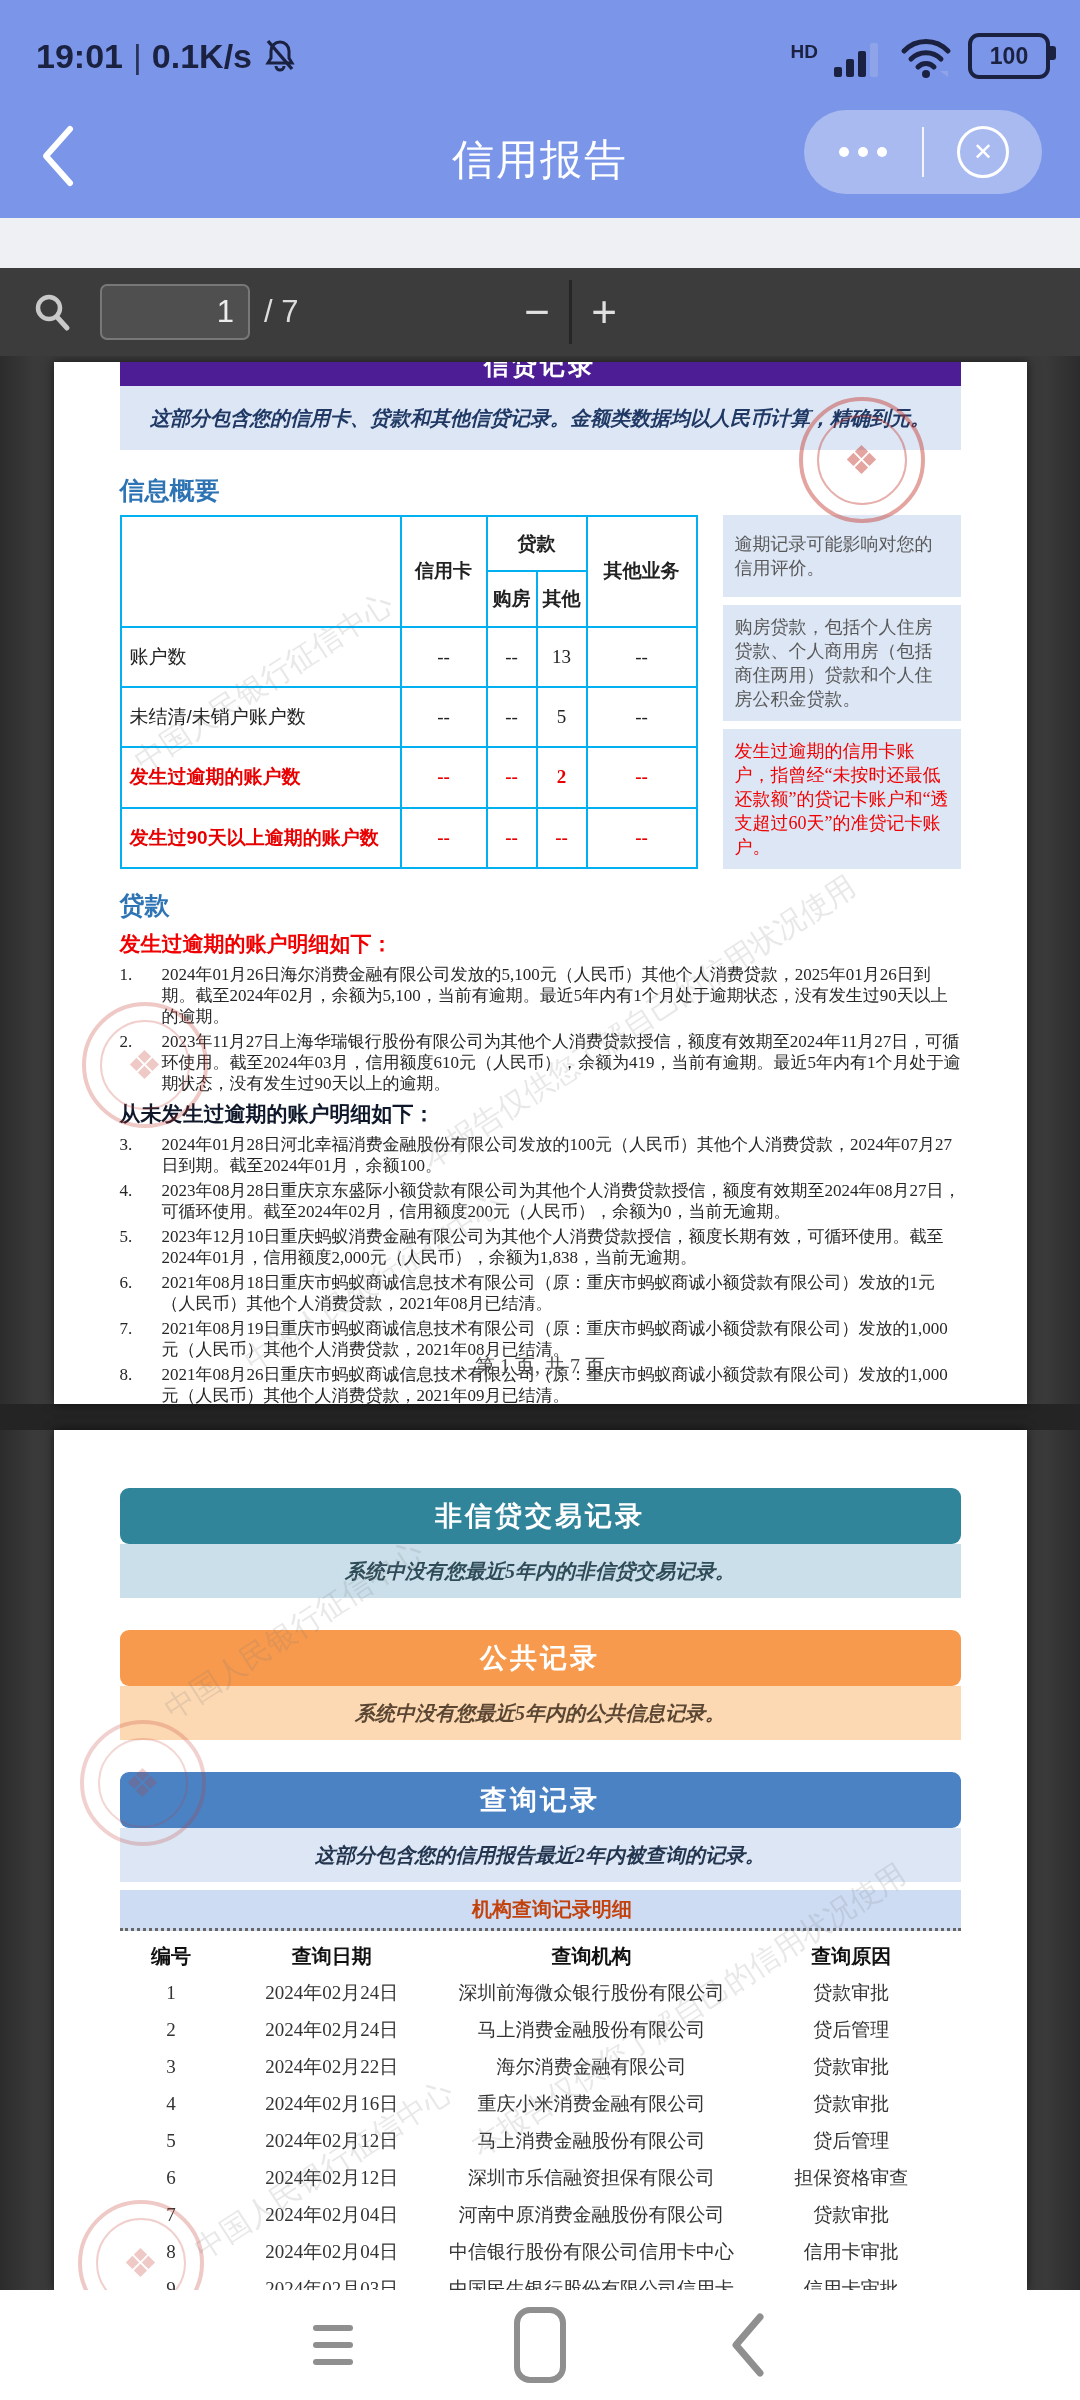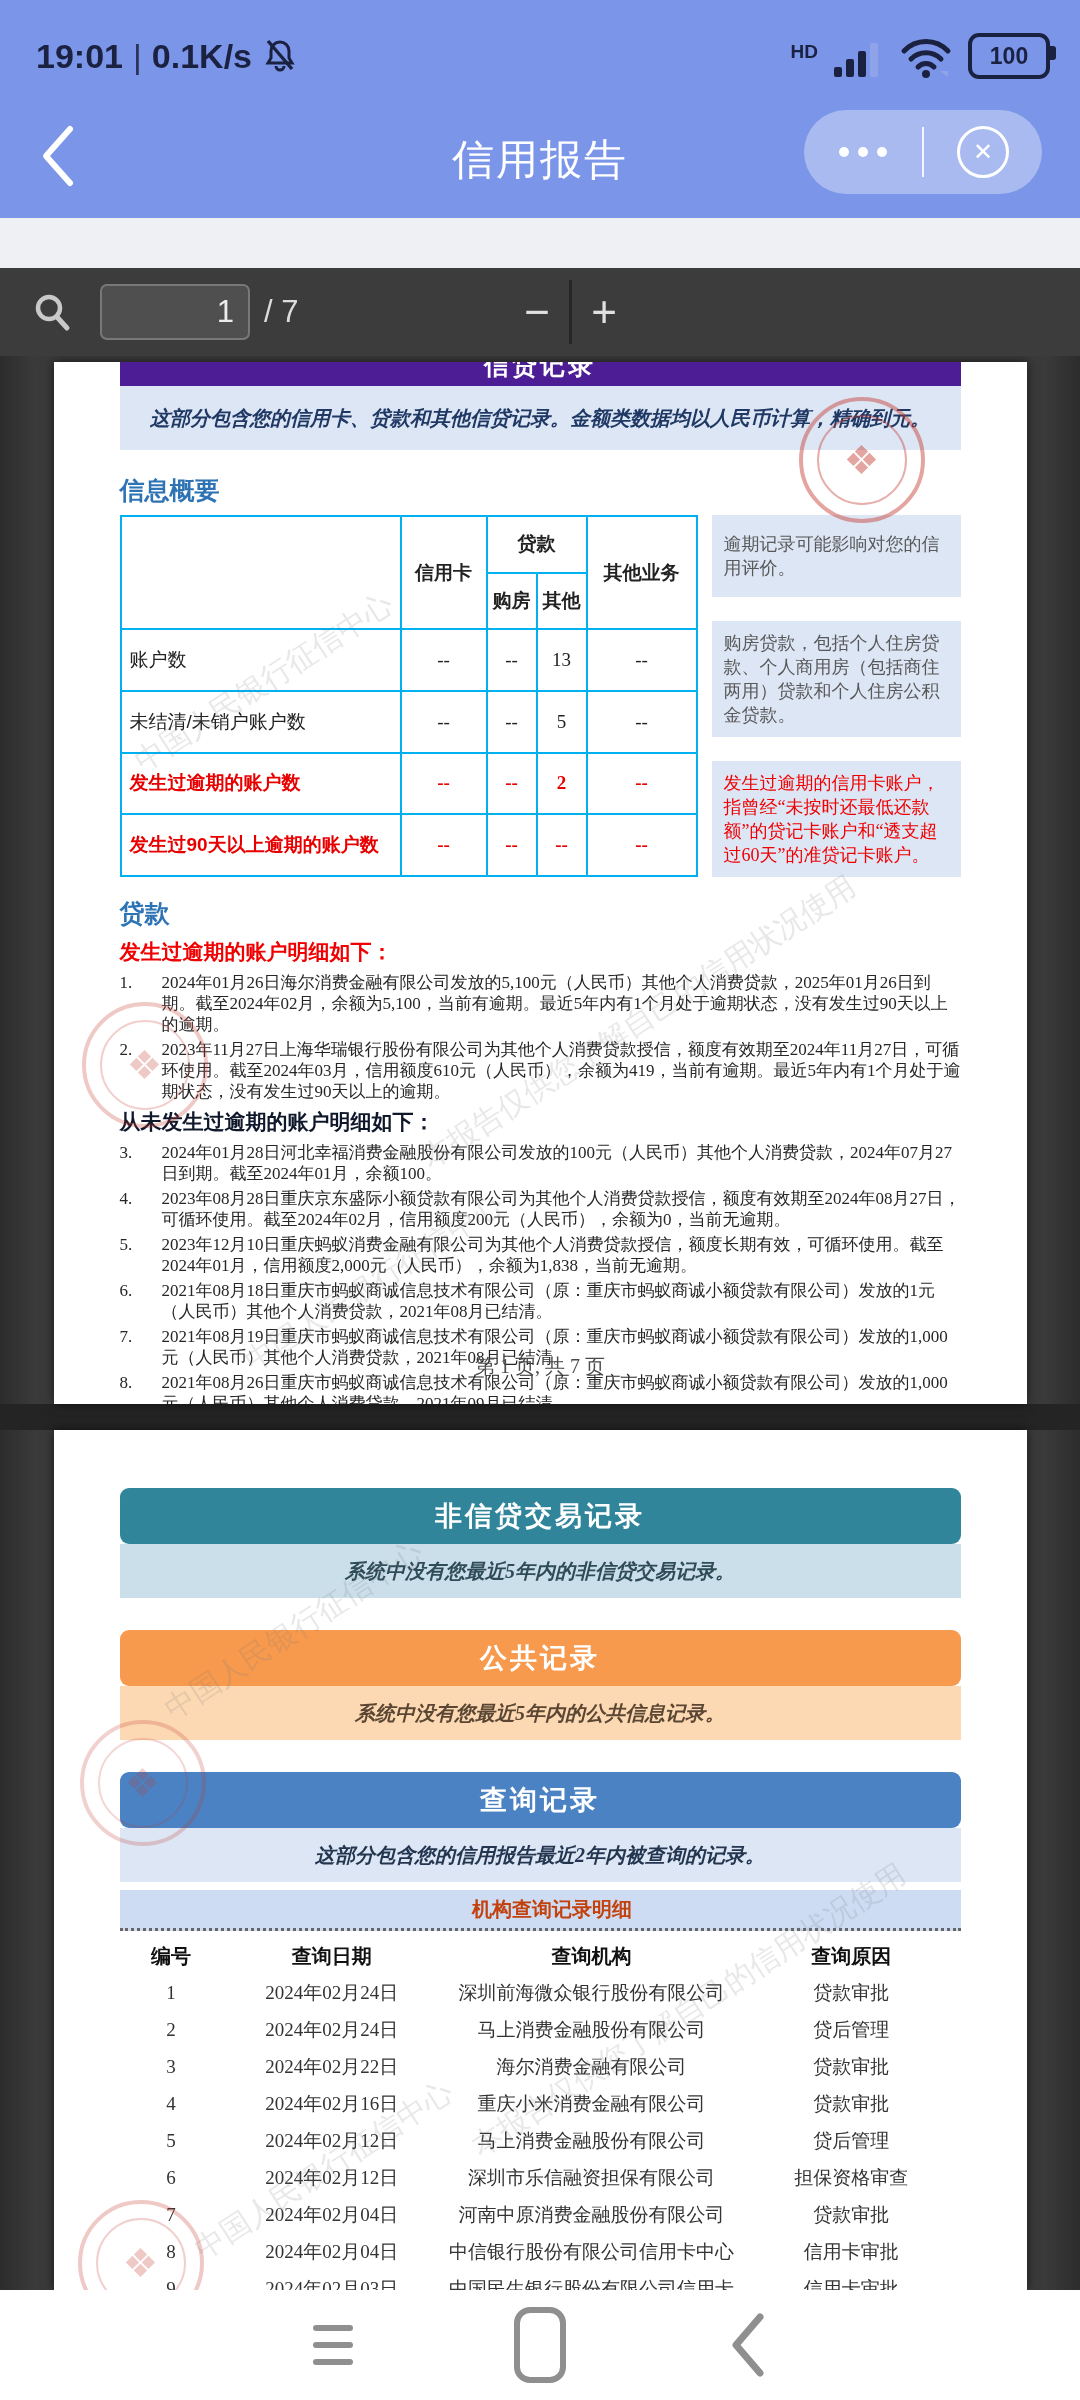--- a/index.html
+++ b/index.html
@@ -63,21 +63,21 @@
     font-size:20px;font-weight:700;font-style:italic;color:#1f3864;font-family:"Liberation Serif",serif;}
   .h-blue{color:#2e74b5;font-size:25px;font-weight:700;margin:24px 0 8px 0;}
   .summary-row{display:flex;}
   table.sum{border-collapse:collapse;width:578px;table-layout:fixed;}
   table.sum td{border:2px solid #00b0f0;text-align:center;font-size:19px;color:#222;
     font-family:"Liberation Serif",serif;padding:0 2px;}
   table.sum td.lbl{text-align:left;padding-left:8px;font-family:"Liberation Sans",sans-serif;}
   table.sum tr.hd td{font-weight:700;font-family:"Liberation Sans",sans-serif;height:42px;}
   table.sum tr.data td{height:46px;}
   table.sum tr.red td{color:#e80000;font-weight:700;}
-  .notes{flex:1;margin-left:14px;display:flex;flex-direction:column;gap:24px;}
+  .notes{flex:1;margin-left:25px;display:flex;flex-direction:column;gap:8px;}
   .note{background:#dce6f5;color:#595959;font-size:18px;line-height:24px;padding:10px 12px;
     font-family:"Liberation Serif",serif;box-sizing:border-box;}
   .note.red{color:#f00000;}
   .n1{min-height:82px;display:flex;align-items:center;}
   .n2{min-height:108px;padding-left:12px;}
   .n3{min-height:112px;}
 
   .red-head{color:#f00000;font-size:21px;font-weight:700;margin:6px 0 6px 0;}
   .black-head{color:#0f172a;font-size:21px;font-weight:700;margin:6px 0 6px 0;}
   .loan-item{display:flex;font-family:"Liberation Serif",serif;font-size:17px;line-height:21px;

